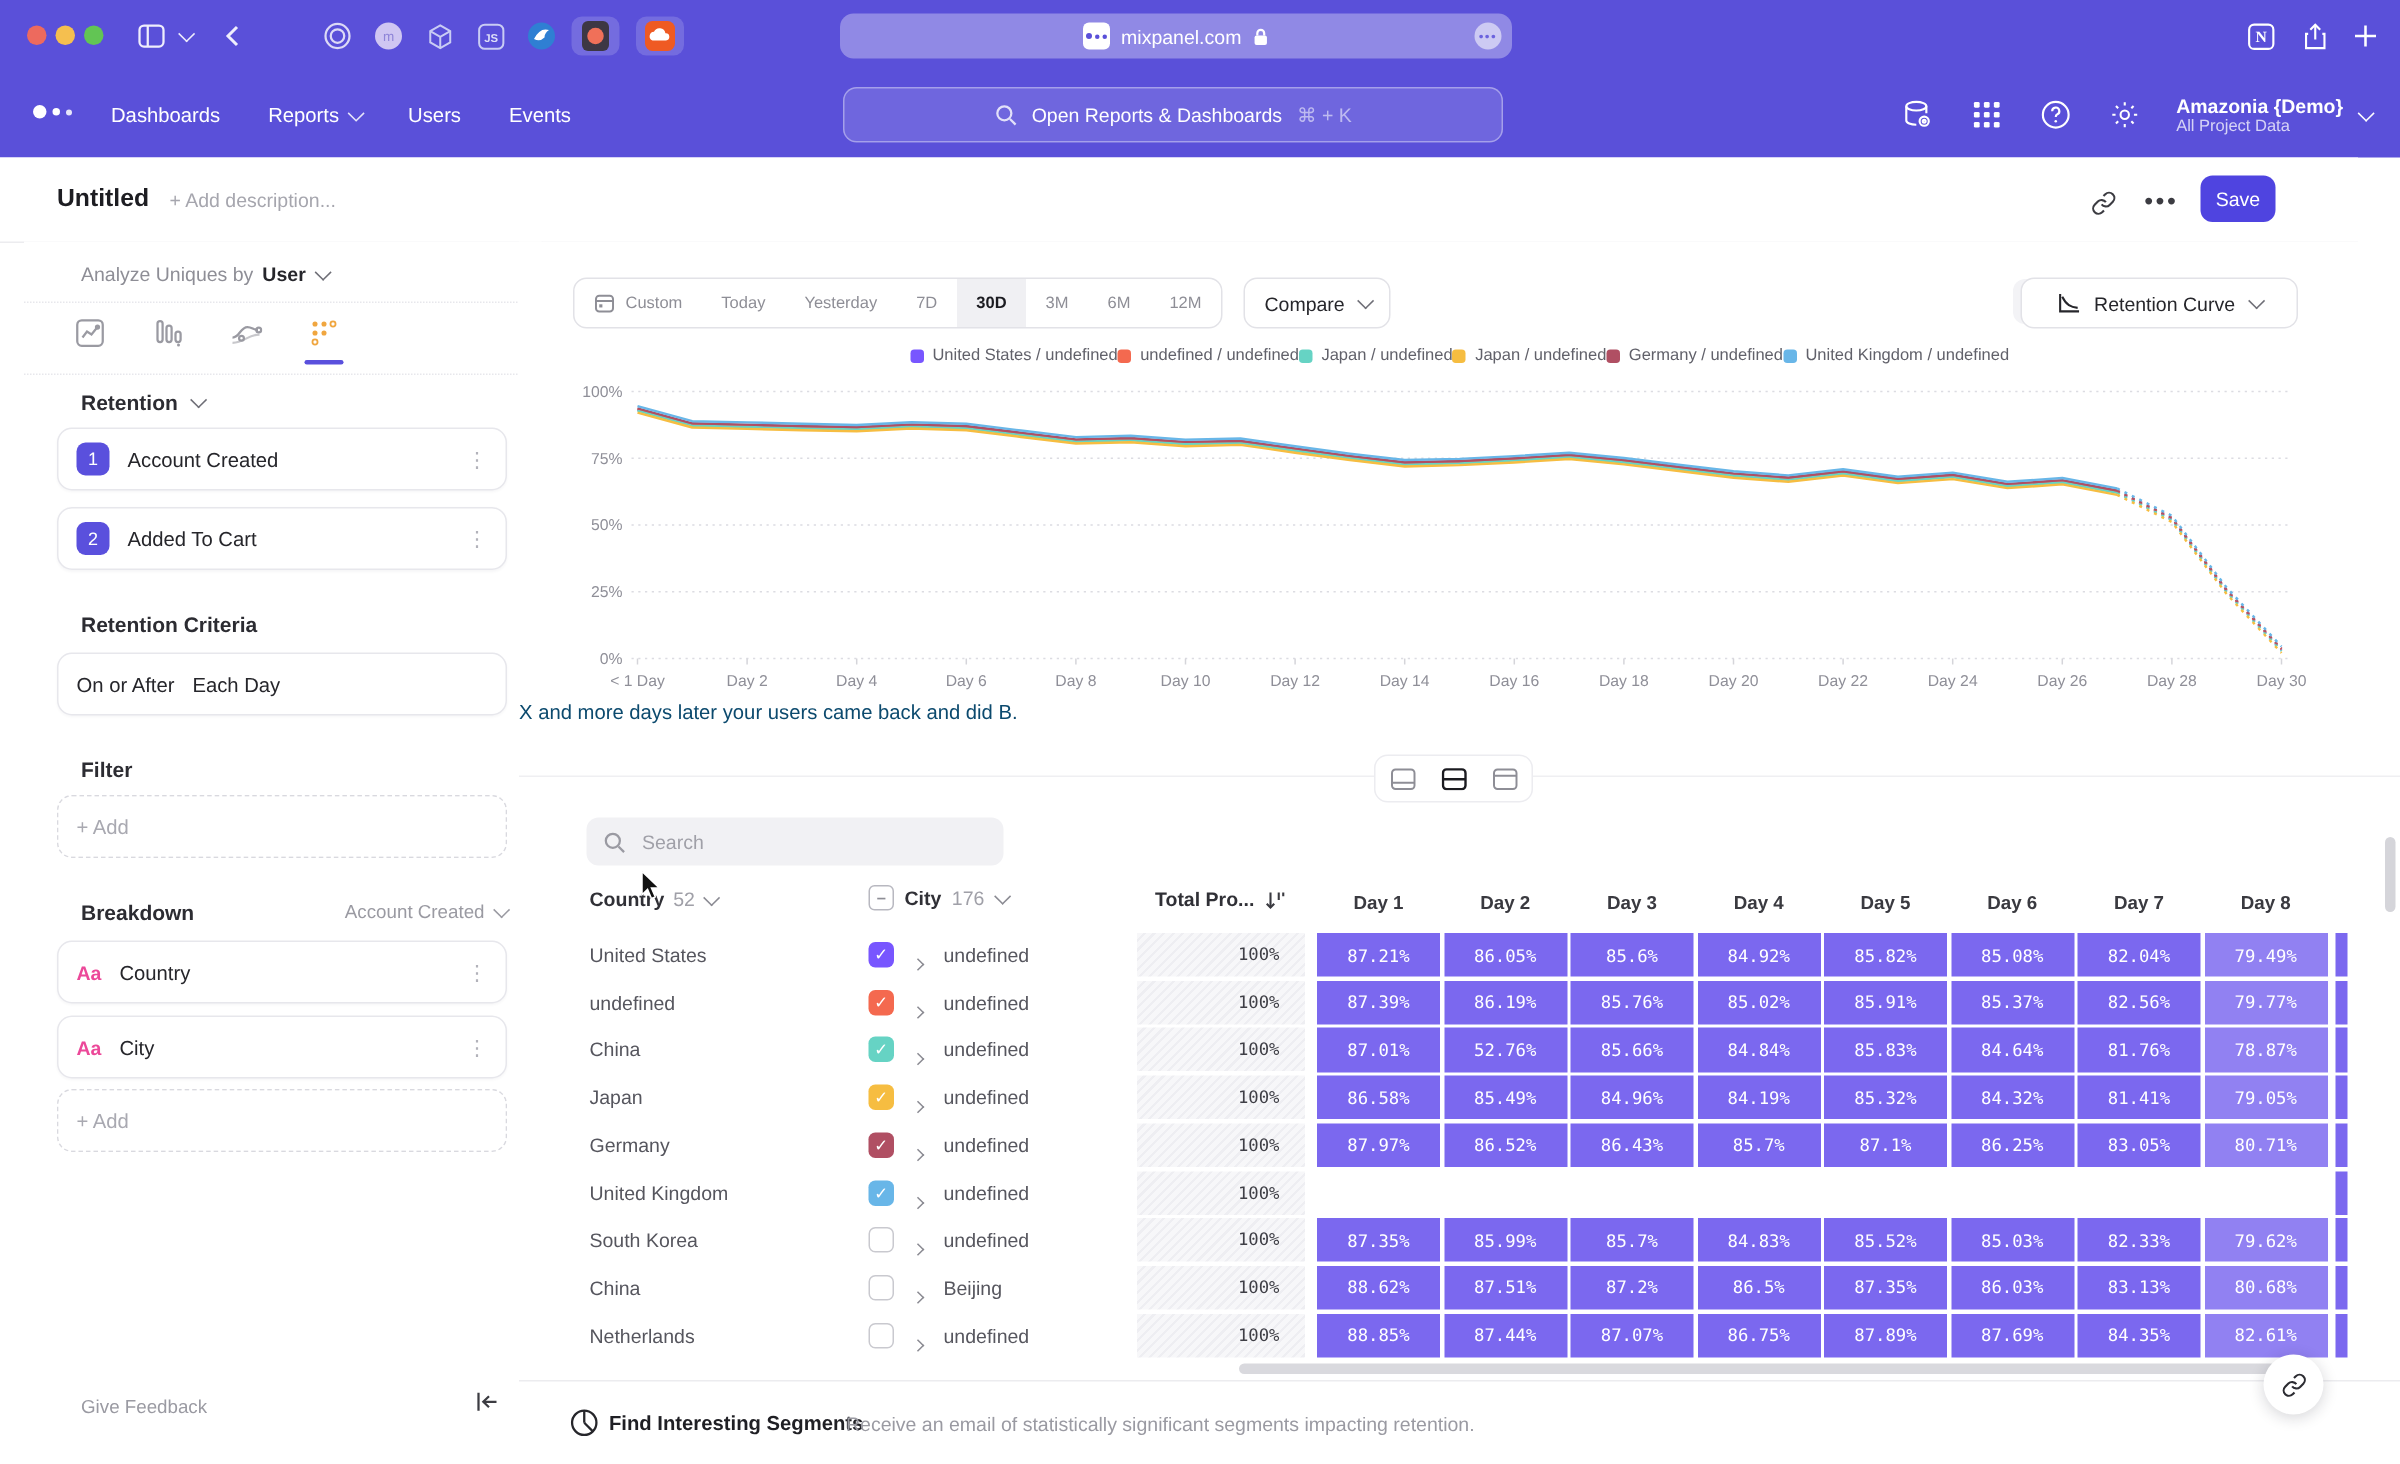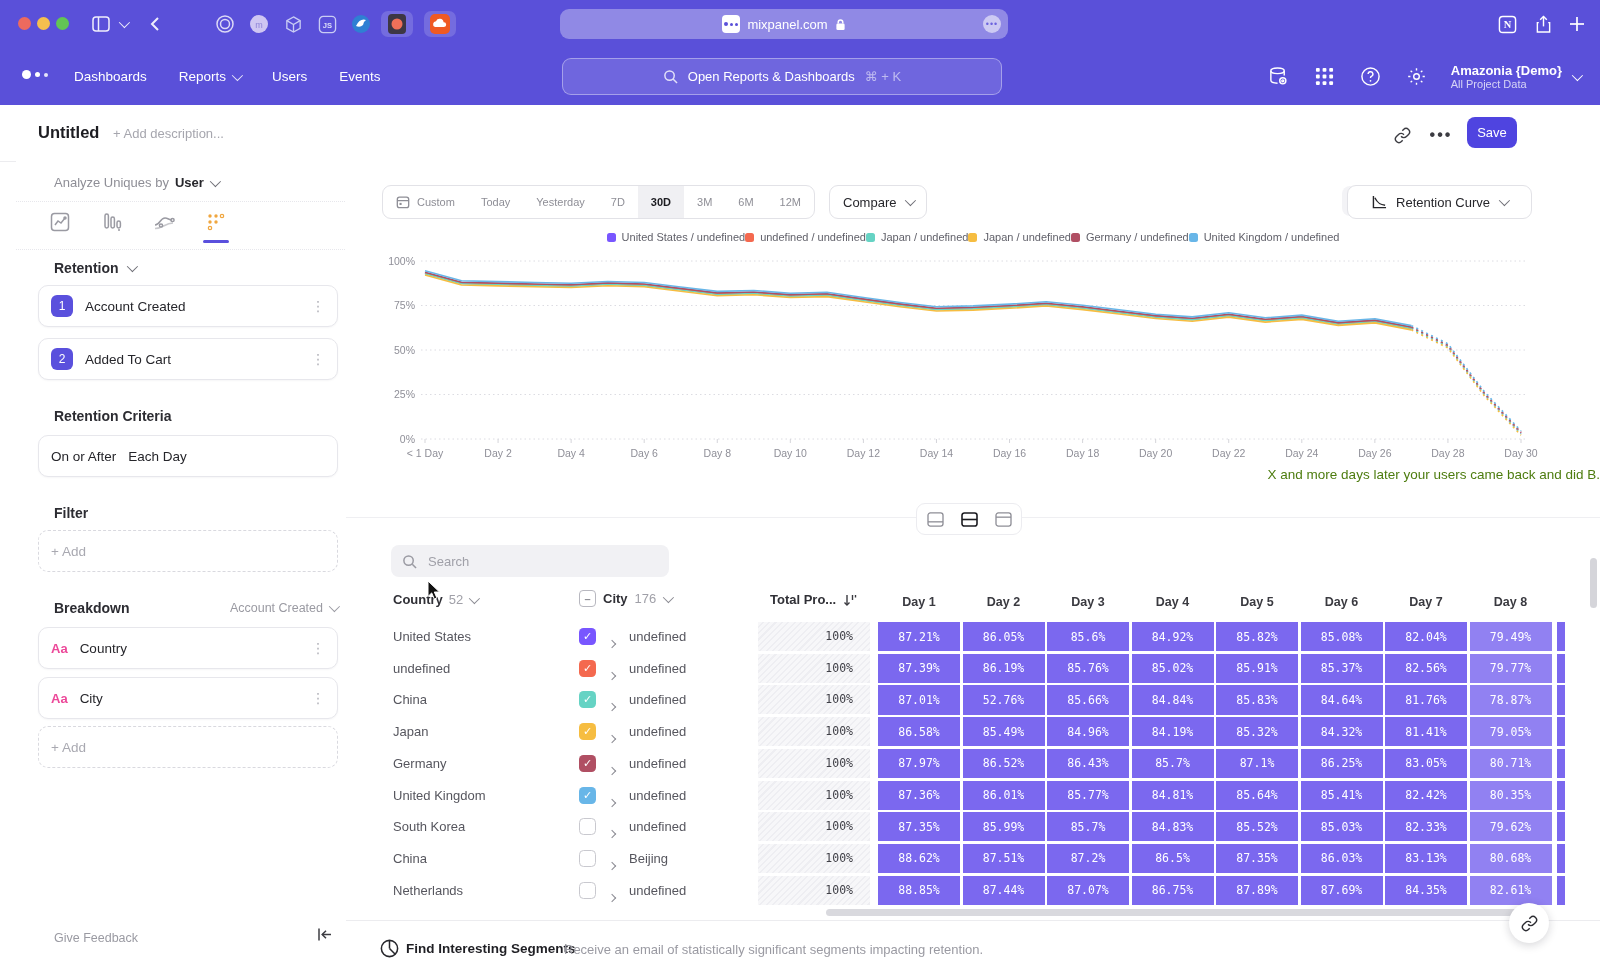--- a/index.html
+++ b/index.html
@@ -76,21 +76,21 @@
                display:flex;align-items:center;gap:9px;padding:0 13px;font-size:13px;color:#26262b;}
   .unit-toggle{position:absolute;right:200px;top:25px;height:30px;background:#f3f3f6;border-radius:8px;display:flex;padding:0;}
   .unit{width:29px;height:30px;display:flex;align-items:center;justify-content:center;font-size:13.5px;color:#8e8e96;}
   .unit.active{background:#e3e3e9;border-radius:8px;color:#1b1b20;font-weight:700;}
   .ctype-btn{position:absolute;right:68px;top:24px;height:32px;border:1px solid #e2e2e7;border-radius:9px;background:#fff;
              display:flex;align-items:center;gap:9px;padding:0 24px;font-size:13px;color:#26262b;}
   .legend{position:absolute;left:0;top:70px;width:1254px;display:flex;justify-content:center;}
   .leg-item{display:flex;align-items:center;gap:6px;font-size:11px;color:#61616a;}
   .leg-sw{width:9px;height:9px;border-radius:2.5px;}
   .chart-svg{position:absolute;left:30px;top:88px;}
-  .caption{position:absolute;left:0;top:306px;width:1254px;text-align:right;font-size:13.5px;color:#4d7c0f;}
+  .caption{position:absolute;left:0;top:306px;width:1254px;text-align:left;font-size:13.5px;color:#0c4a6e;}
   .view-div{position:absolute;left:0;top:356px;width:1254px;border-top:1px solid #efeff2;}
   .view-toggle{position:absolute;left:570px;top:342px;background:#fff;display:flex;gap:4px;border:1px solid #ececf0;
                border-radius:9px;padding:3px;}
   .vt-btn{width:30px;height:24px;display:flex;align-items:center;justify-content:center;color:#8e8e96;border-radius:6px;}
   .vt-btn.active{color:#1b1b20;}
   .search-box{position:absolute;left:45px;top:384px;width:278px;height:32px;background:#f1f1f4;border-radius:8px;
               display:flex;align-items:center;gap:9px;padding:0 11px;box-sizing:border-box;}
   .search-box input{border:none;background:transparent;outline:none;font-size:13px;font-family:inherit;color:#3c3c42;width:200px;}
   .search-box input::placeholder{color:#a0a0a8;}
   
@@ -717,30 +717,20 @@
             <span class="cell light">80.71%</span>
           </span>
           <span class="sliver"></span>
         </div>
         <div class="t-row" style="top: 158.5px;">
           <span class="rc-name">United Kingdom</span>
           <span class="cb" style="background: rgb(104, 182, 232);">✓</span>
           <span class="rc-chev"><span class="chev chev-r"></span></span>
           <span class="rc-city">undefined</span>
           <span class="rc-total">100%</span>
-          <span class="rc-days">
-            <span class="cell">87.36%</span>
-            <span class="cell">86.01%</span>
-            <span class="cell">85.77%</span>
-            <span class="cell">84.81%</span>
-            <span class="cell">85.64%</span>
-            <span class="cell">85.41%</span>
-            <span class="cell">82.42%</span>
-            <span class="cell light">80.35%</span>
-          </span>
           <span class="sliver"></span>
         </div>
         <div class="t-row" style="top: 190.2px;">
           <span class="rc-name">South Korea</span>
           <span class="cb empty"></span>
           <span class="rc-chev"><span class="chev chev-r"></span></span>
           <span class="rc-city">undefined</span>
           <span class="rc-total">100%</span>
           <span class="rc-days">
             <span class="cell">87.35%</span>

